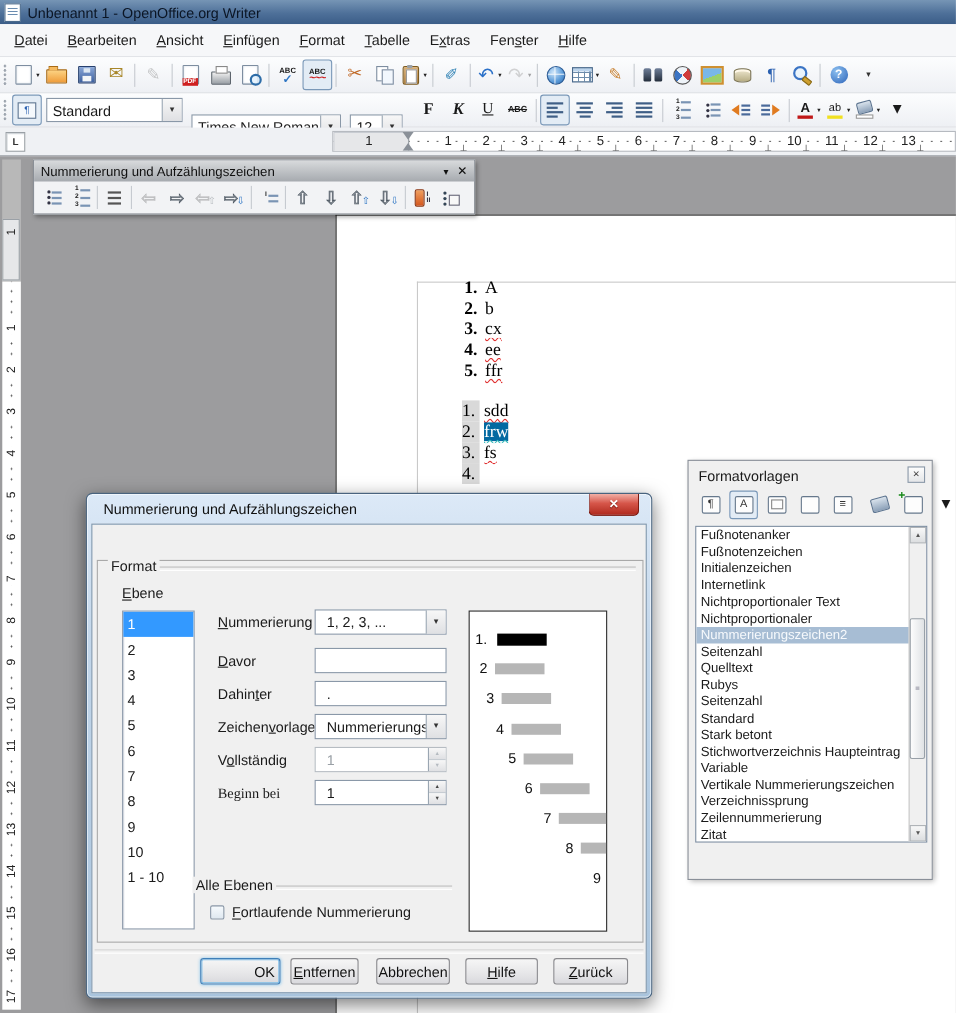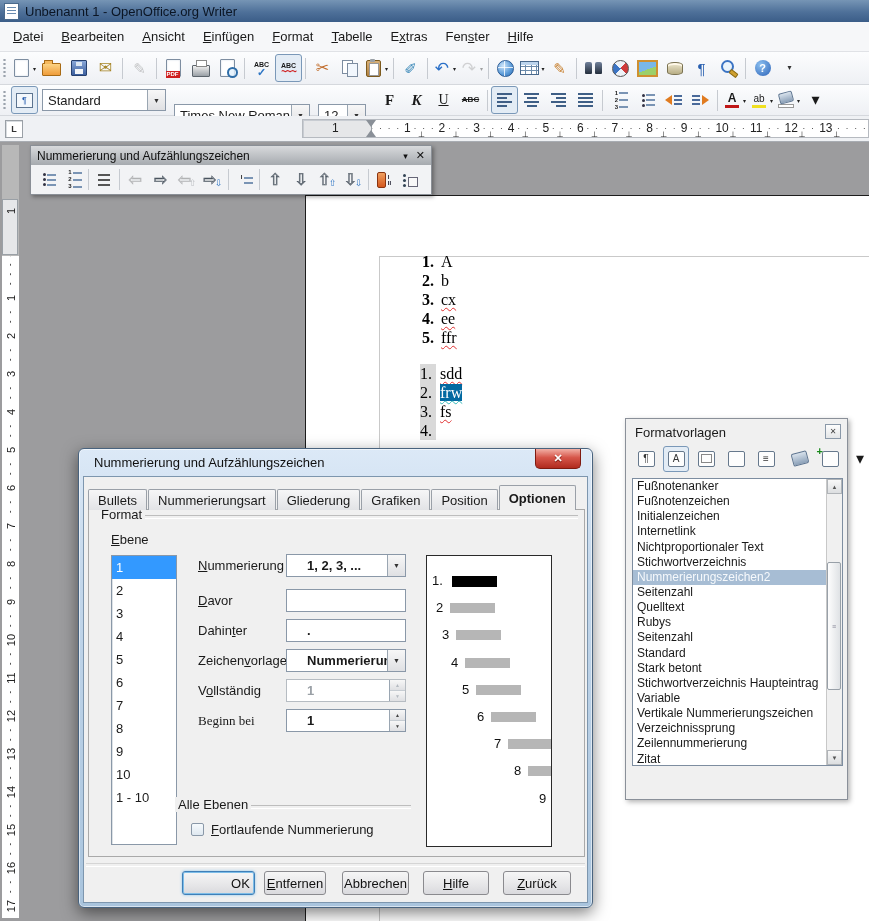--- a/index.html
+++ b/index.html
@@ -189,21 +189,21 @@
   .dlg-content{position:absolute;left:4px;top:32px;width:495px;height:346px;border:1px solid #a9a9a9;background:#f0f0f0;}
   .grp{position:absolute;font-size:13px;color:#1a1a1a;background:#f0f0f0;padding:0 3px;z-index:1;}
   .grpline{position:absolute;height:2px;border-top:1px solid #bdbdbd;border-bottom:1px solid #fff;}
   .lb{position:absolute;left:22px;top:45px;width:66px;height:290px;background:#fff;border:1px solid #8a98a8;
     box-shadow:inset 1px 1px 0 #dde2e6;overflow:hidden;box-sizing:border-box;}
   .lb .it{height:23px;display:flex;align-items:center;padding-left:4px;font-size:13px;}
   .lb .it.sel{background:#3399ff;color:#fff;}
   .flabel{position:absolute;font-size:13px;color:#1a1a1a;}
   .fld{position:absolute;width:120px;height:23px;background:#fff;border:1px solid #8a98a8;font-size:13px;
     display:flex;align-items:center;box-sizing:border-box;}
-  .fld .val{padding:0 20px;white-space:nowrap;overflow:hidden;flex:1;font-weight:bold;}
+  .fld .val{padding:0 10px;white-space:nowrap;overflow:hidden;flex:1;}
   .fld .dbtn{width:17px;align-self:stretch;border-left:1px solid #9aa6b2;flex:none;
     background:linear-gradient(#f7f7f7,#dfe0e3);display:flex;align-items:center;justify-content:center;font-size:7px;color:#333;}
   .fld .spin{width:15px;align-self:stretch;display:flex;flex-direction:column;border-left:1px solid #9aa6b2;flex:none;}
   .fld .spin b{flex:1;display:flex;align-items:center;justify-content:center;font-size:5px;
     background:linear-gradient(#f7f7f7,#dfe0e3);color:#444;font-weight:normal;}
   .fld .spin b + b{border-top:1px solid #c6ccd2;}
   .fld.disabled{border-color:#b6bcc2;color:#9aa0a6;}
   .fld.disabled .spin b{color:#b4bac0;}
   .pv{position:absolute;left:337px;top:45px;width:124px;height:290px;background:#fff;border:1px solid #2a2a2a;overflow:hidden;}
   .pv .n{position:absolute;font-size:13px;color:#111;}
@@ -757,28 +757,20 @@
           <span class="sh-listopts"></span>
         </span>
       </div>
     </div>
 </div>
 
 <div id="dialog">
   <span class="dlg-title">Nummerierung und Aufzählungszeichen</span>
   <div class="dlg-close">✕</div>
   <div class="dlg-inner">
-    <div class="tabs" id="dlg-tabs">
-        <div class="tab">Bullets</div>
-        <div class="tab">Nummerierungsart</div>
-        <div class="tab">Gliederung</div>
-        <div class="tab">Grafiken</div>
-        <div class="tab">Position</div>
-        <div class="tab active">Optionen</div>
-      </div>
     <div class="dlg-content" id="dlg-content">
       <span class="grp" style="left:9px;top:-3px;">Format</span>
       <div class="grpline" style="left:56px;right:6px;top:5px;"></div>
       <span class="flabel" style="left:22px;top:22px;" id="lbl-ebene"><u>E</u>bene</span>
       <div class="lb" id="level-listbox">
           <div class="it sel">1</div>
           <div class="it">2</div>
           <div class="it">3</div>
           <div class="it">4</div>
           <div class="it">5</div>
@@ -899,21 +891,21 @@
       <div class="tbtn">
         <span class="ic">▾</span>
       </div>
     </div>
   <div class="sp-list" id="sp-list">
     <div class="sp-it">Fußnotenanker</div>
       <div class="sp-it">Fußnotenzeichen</div>
       <div class="sp-it">Initialenzeichen</div>
       <div class="sp-it">Internetlink</div>
       <div class="sp-it">Nichtproportionaler Text</div>
-      <div class="sp-it">Stichwortverzeichnis</div>
+      <div class="sp-it">Nichtproportionaler</div>
       <div class="sp-it sel">Nummerierungszeichen2</div>
       <div class="sp-it">Seitenzahl</div>
       <div class="sp-it">Quelltext</div>
       <div class="sp-it">Rubys</div>
       <div class="sp-it">Seitenzahl</div>
       <div class="sp-it">Standard</div>
       <div class="sp-it">Stark betont</div>
       <div class="sp-it">Stichwortverzeichnis Haupteintrag</div>
       <div class="sp-it">Variable</div>
       <div class="sp-it">Vertikale Nummerierungszeichen</div>

